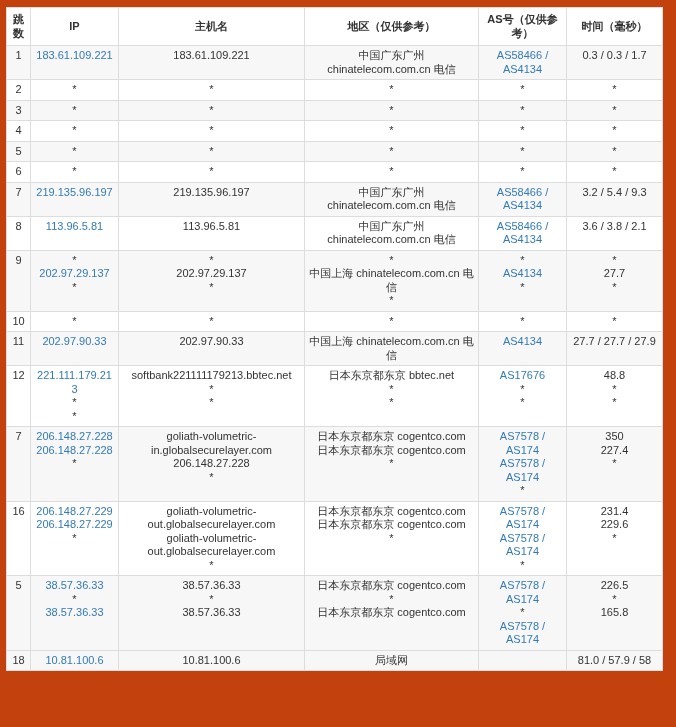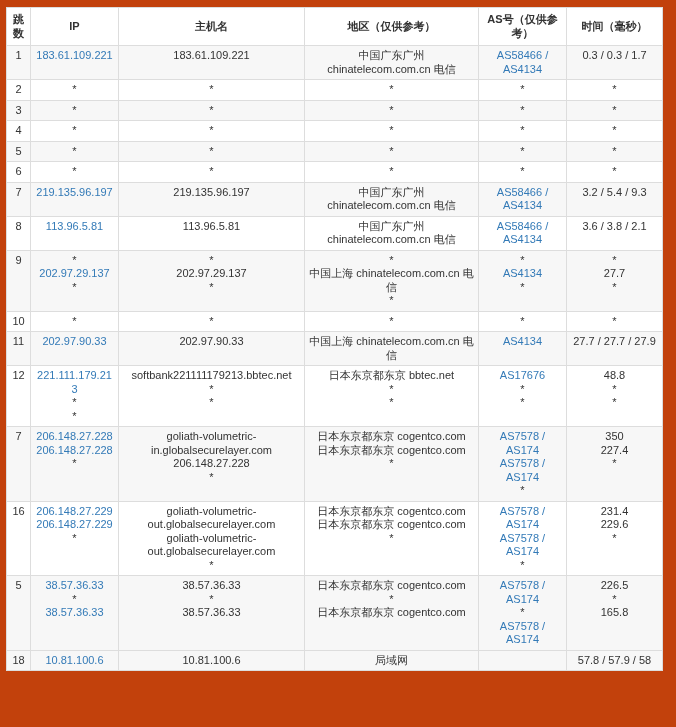--- a/index.html
+++ b/index.html
@@ -437,18 +437,18 @@
           <td>
             <div class="line">10.81.100.6</div>
           </td>
           <td>
             <div class="line">局域网</div>
           </td>
           <td>
             <div class="line"></div>
           </td>
           <td>
-            <div class="line">57.8 / 57.9 / 58</div>
+            <div class="line">81.0 / 57.9 / 58</div>
           </td>
         </tr>
       </tbody>
   </table>
 </div>
 
 </body></html>

